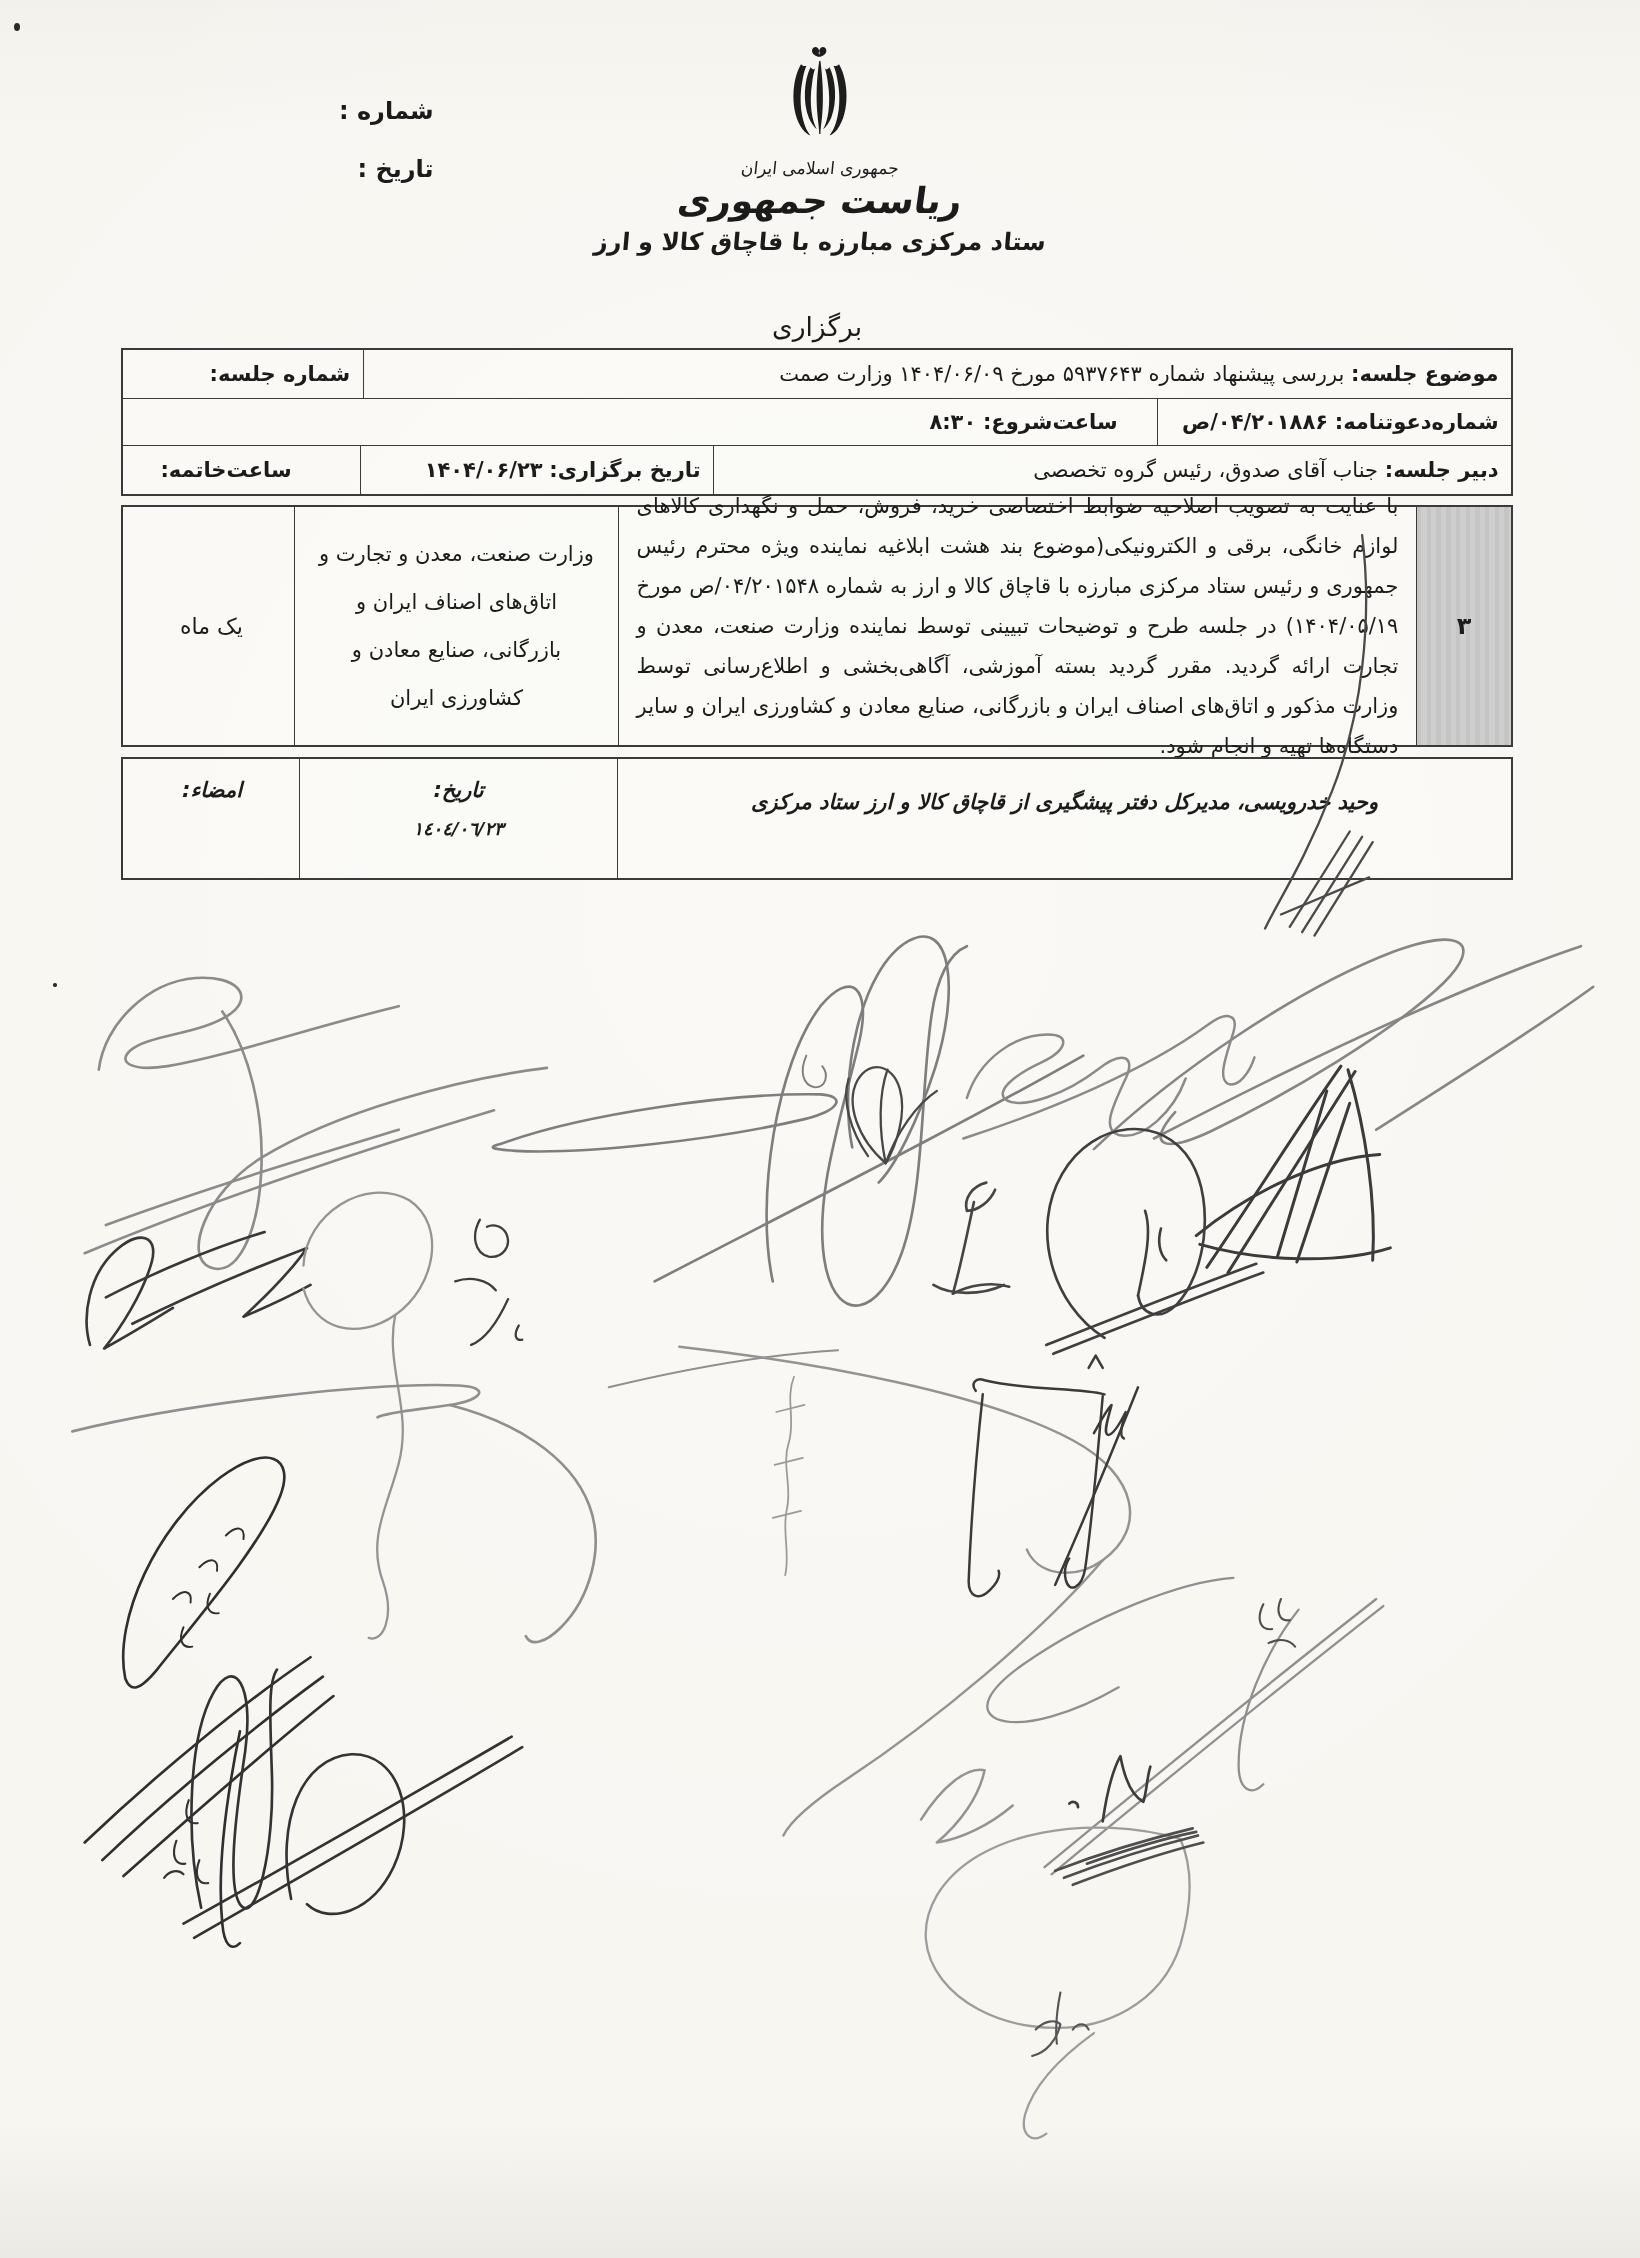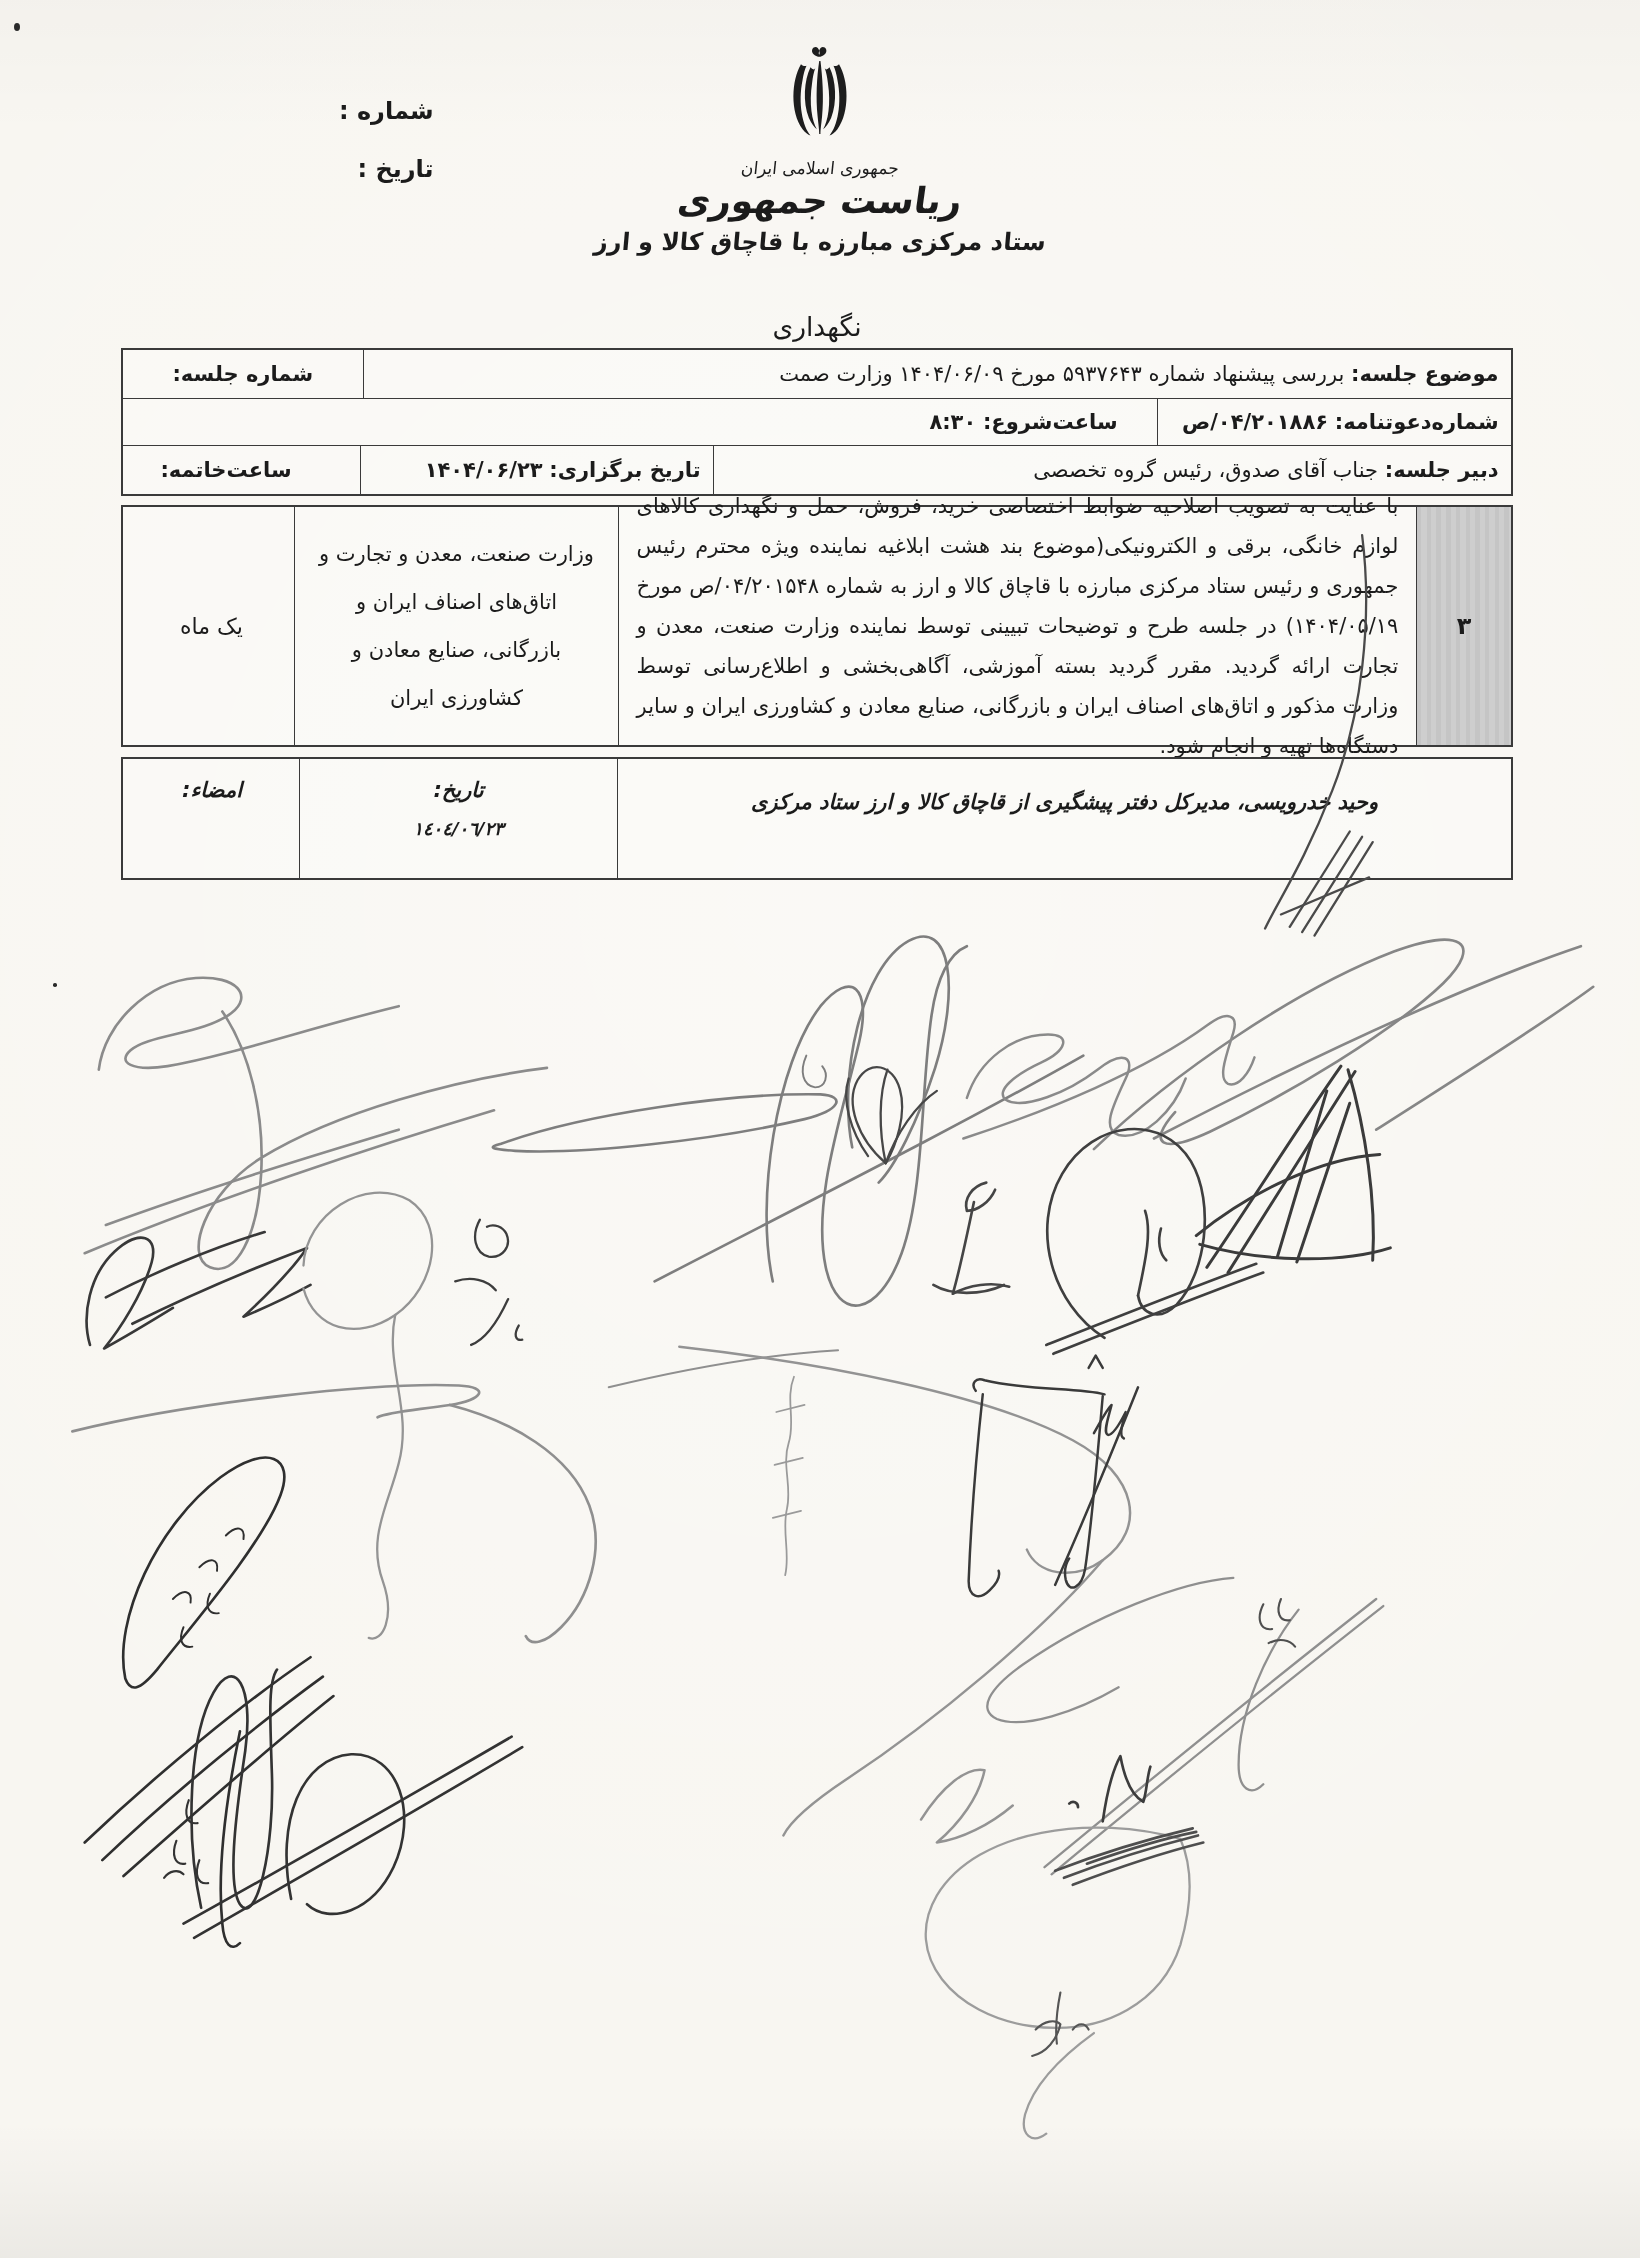--- a/index.html
+++ b/index.html
@@ -73,29 +73,29 @@
       <path d="M62,32 C70,48 72,76 64,96 C61,103 57,108 54,110 C60,100 64,78 60,52 C59,44 58,38 56,33 C58,36 60,34 62,32 Z"></path>
       <path d="M26,28 C14,48 12,88 28,110 C31,114 35,117 38,118 C28,106 22,78 28,48 C29,41 31,34 33,30 C31,31 28,30 26,28 Z"></path>
       <path d="M74,28 C86,48 88,88 72,110 C69,114 65,117 62,118 C72,106 78,78 72,48 C71,41 69,34 67,30 C69,31 72,30 74,28 Z"></path>
     </g>
   </svg>
   <div class="lh-country">جمهوری اسلامی ایران</div>
   <div class="lh-org">ریاست جمهوری</div>
   <div class="lh-suborg">ستاد مرکزی مبارزه با قاچاق کالا و ارز</div>
 </div>
 
-<div class="doc-title">نگهداری</div>
+<div class="doc-title">برگزاری</div>
 
 <div class="tbl" style="top:348px;height:148px;">
   <div class="trow" style="height:48px;">
     <div class="tcell" style="width:1150px;">
       <div class="cell-line"><span class="lbl">موضوع  جلسه:</span> <span class="val">بررسی پیشنهاد شماره ۵۹۳۷۶۴۳ مورخ ۱۴۰۴/۰۶/۰۹ وزارت صمت</span></div>
     </div>
     <div class="tcell" style="width:241px;text-align:left;">
-      <div class="cell-line" style="text-align:center;"><span class="lbl">شماره جلسه:</span></div>
+      <div class="cell-line" style="text-align:right;"><span class="lbl">شماره جلسه:</span></div>
     </div>
   </div>
   <div class="trow" style="height:47px;">
     <div class="tcell" style="width:353px;">
       <div class="cell-line"><span class="lbl">شماره‌دعوتنامه:</span> <span class="lbl">۰۴/۲۰۱۸۸۶/ص</span></div>
     </div>
     <div class="tcell" style="width:241px;">
       <div class="cell-line" style="text-align:left;"><span class="lbl">ساعت‌شروع:</span> <span class="lbl">۸:۳۰</span></div>
     </div>
   </div>

